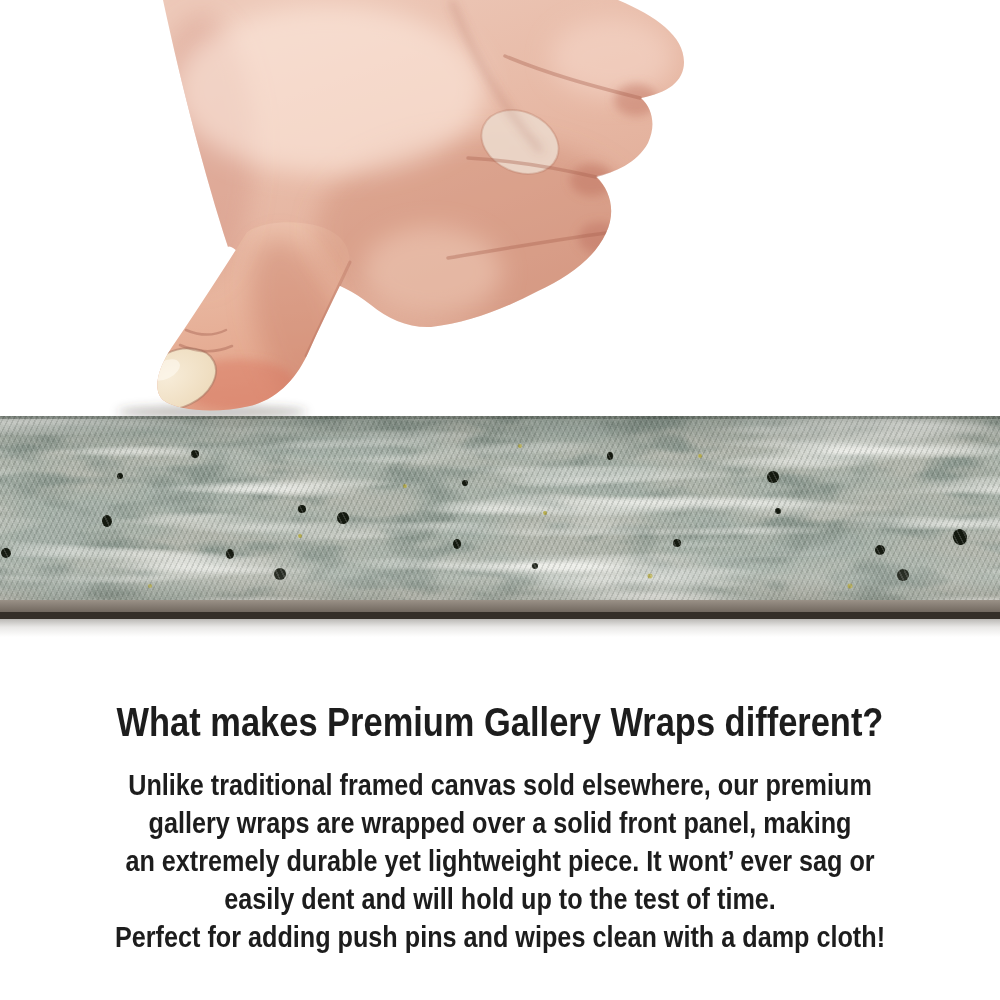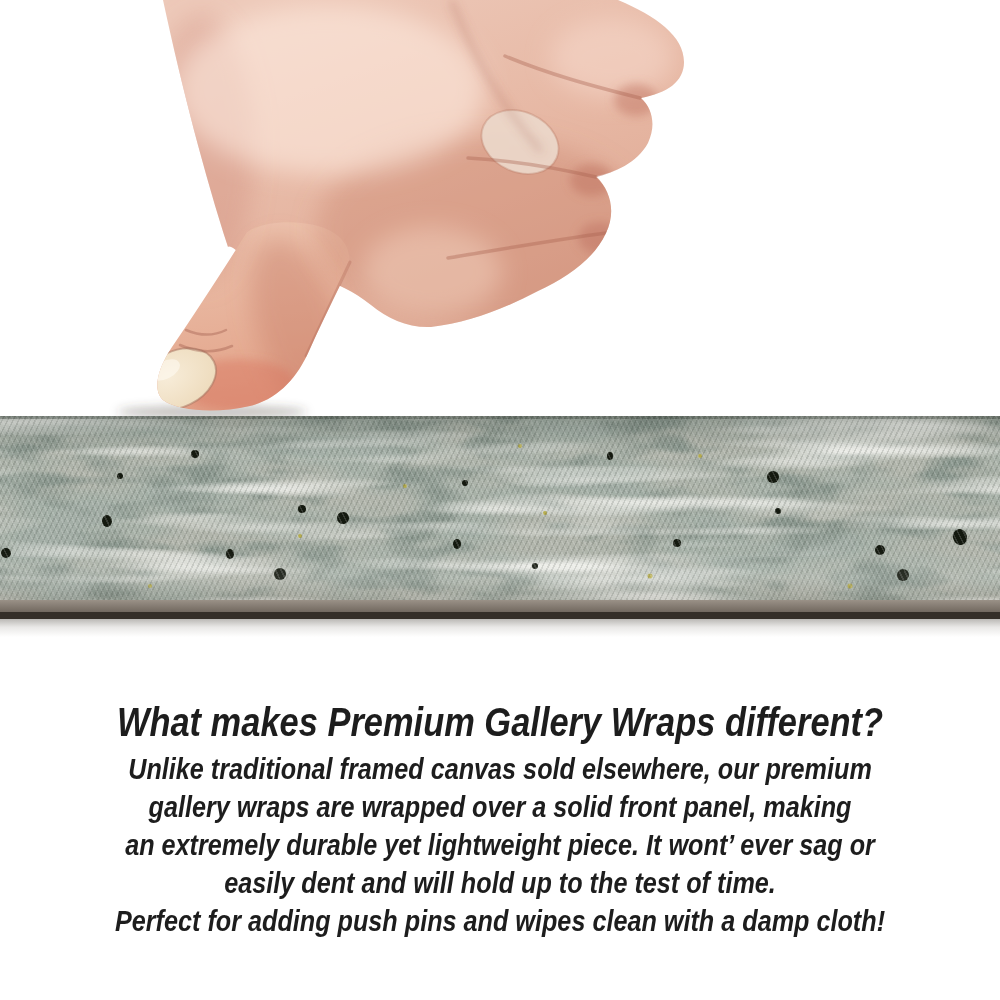--- a/index.html
+++ b/index.html
@@ -17,23 +17,23 @@
     background:
       repeating-linear-gradient(64deg, rgba(255,255,255,.14) 0 1.5px, rgba(255,255,255,0) 1.5px 5px),
       repeating-linear-gradient(-64deg, rgba(18,24,18,.13) 0 1.5px, rgba(0,0,0,0) 1.5px 5px);}
   .strip .tone{position:absolute;left:0;top:0;width:1000px;height:184px;pointer-events:none;
     background:linear-gradient(180deg, rgba(32,42,35,.20), rgba(0,0,0,0) 20%, rgba(0,0,0,0) 72%, rgba(255,255,255,.10) 88%, rgba(88,80,68,.14));}
   .strip-shadow{position:absolute;top:619px;left:0;width:1000px;height:18px;
     background:linear-gradient(180deg, rgba(92,87,79,.42), rgba(120,114,104,.16) 45%, rgba(255,255,255,0));}
 
   
   .copy{position:absolute;top:699px;left:0;width:1000px;text-align:center;
-    color:var(--text-color,#1d1d1d);font-style:italic;}
+    color:var(--text-color,#1d1d1d);}
   .headline{font-size:41px;font-weight:700;line-height:46px;transform:scaleX(.84);transform-origin:50% 50%;}
-  .bodylines{margin-top:5px;}
+  .bodylines{margin-top:21px;}
   .bodyline{font-size:30px;font-weight:700;line-height:38px;transform:scaleX(.84);transform-origin:50% 50%;}
 </style>
 </head>
 <body>
 
 <div class="stage">
 
   <div class="hero">
     <svg width="1000" height="416" viewBox="0 0 1000 416" xmlns="http://www.w3.org/2000/svg">
       <defs>

